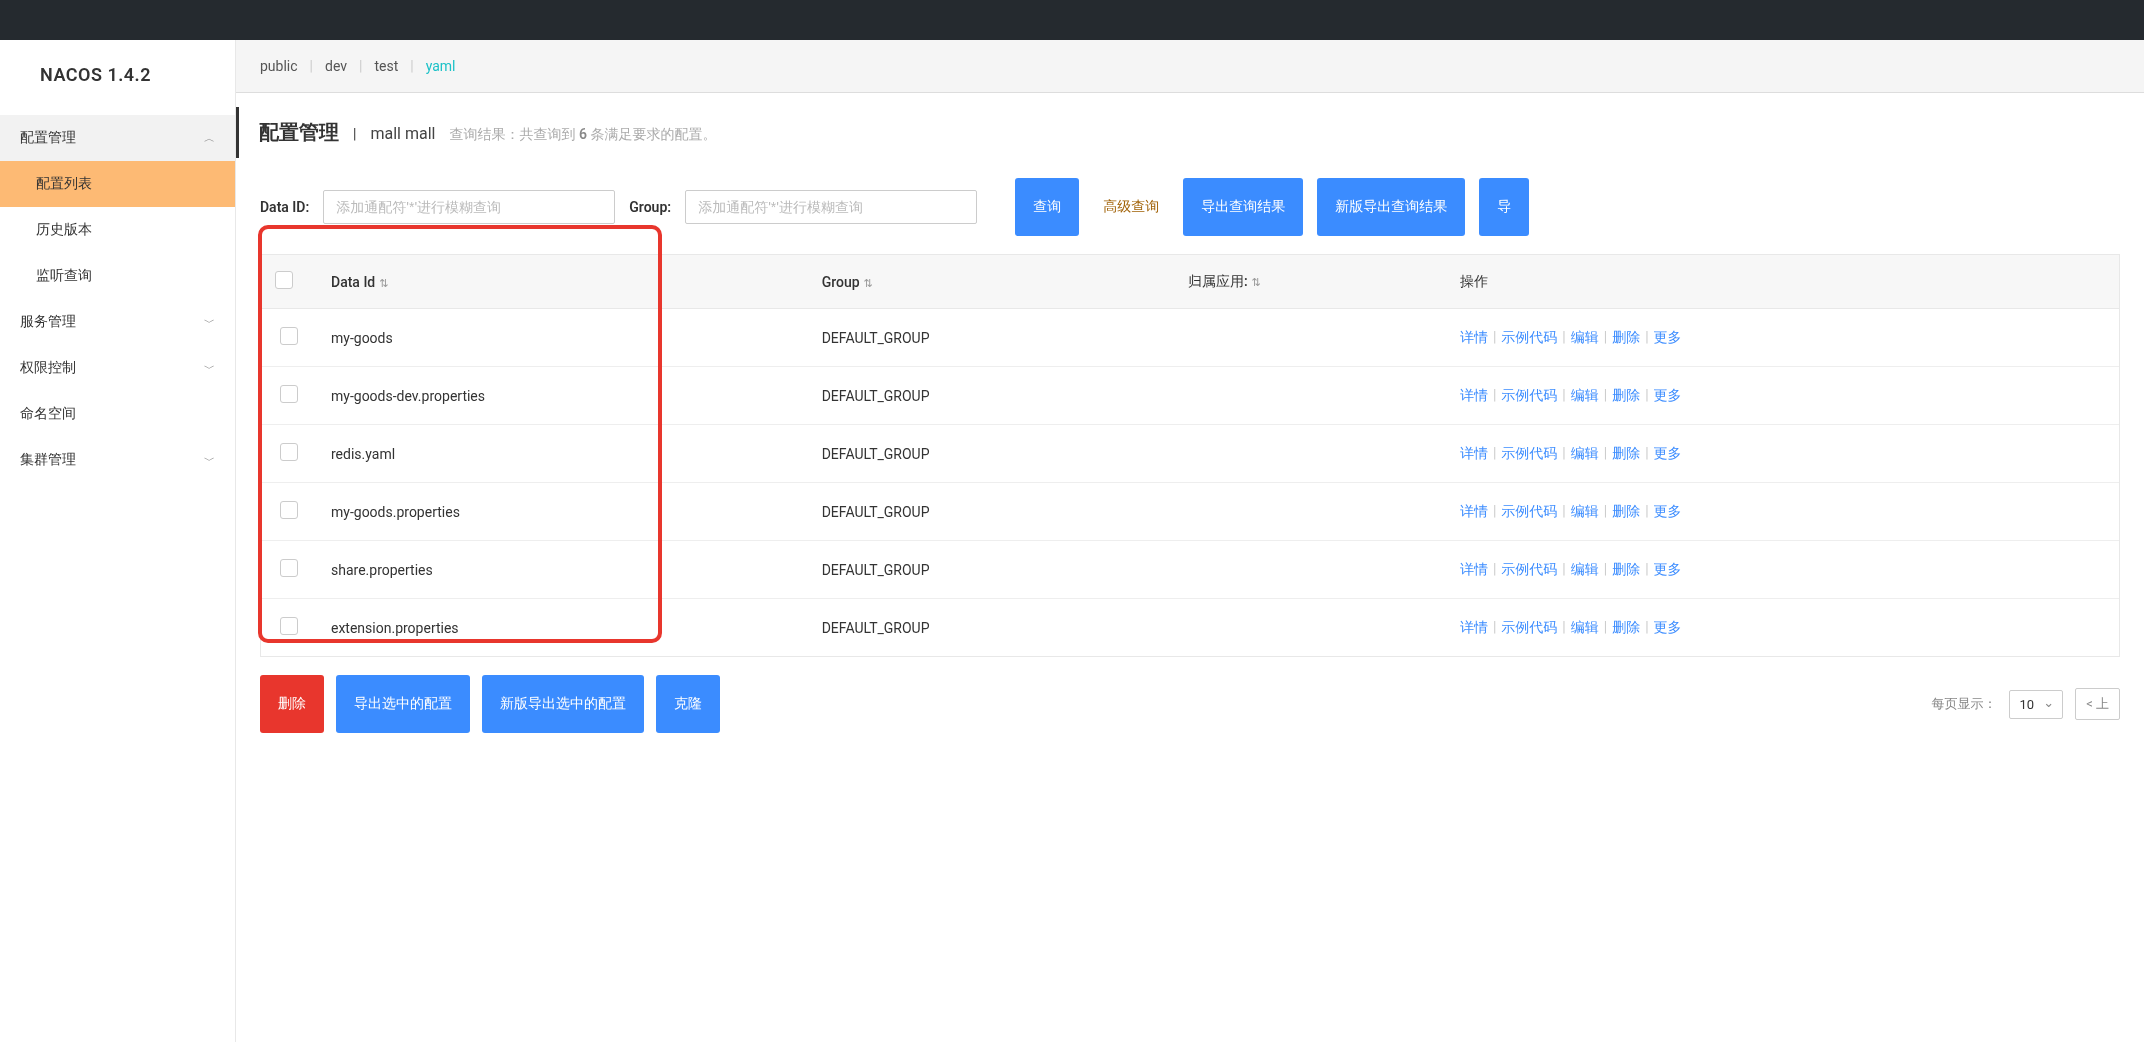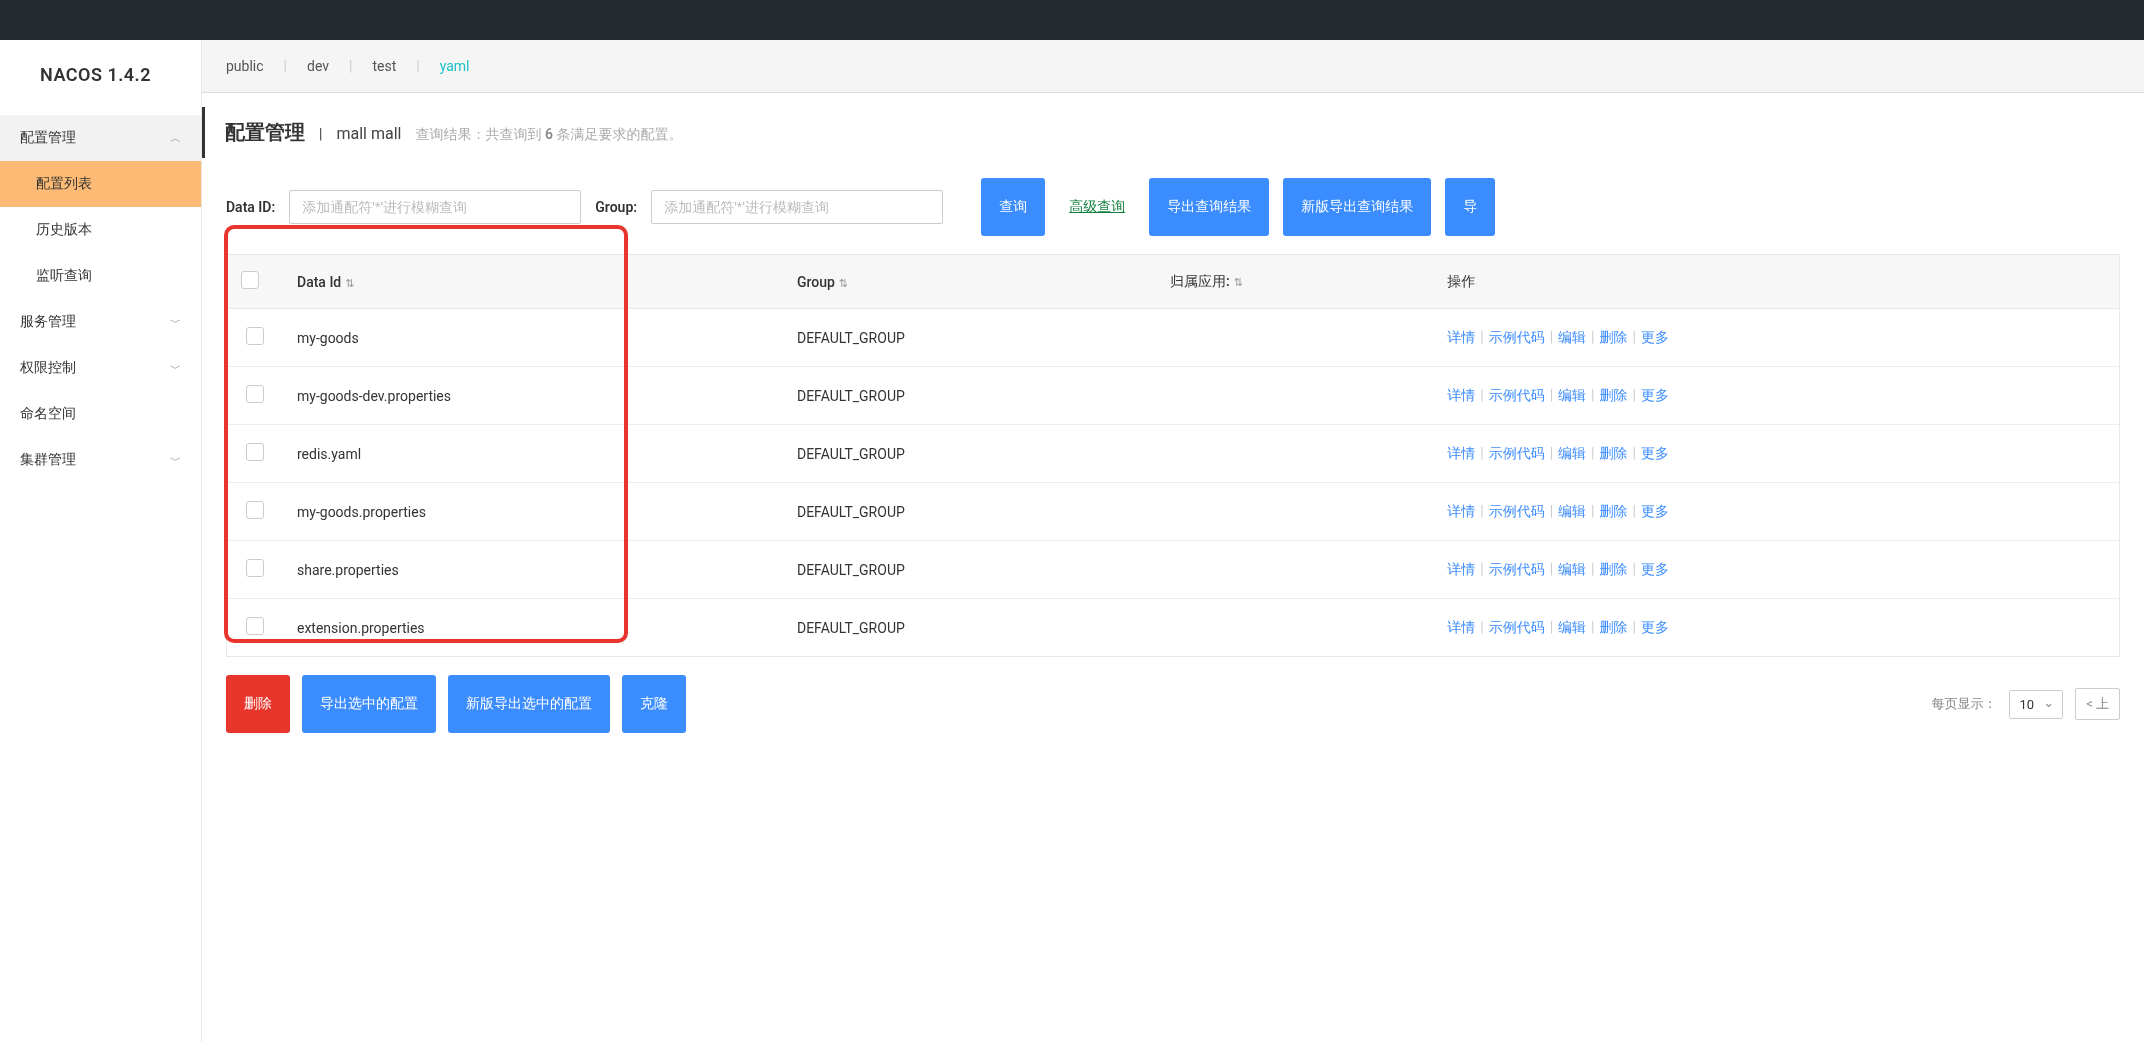--- a/index.html
+++ b/index.html
@@ -2,48 +2,48 @@
 <html><head>
 <meta charset="utf-8">
 <style>
 * { box-sizing: border-box; margin: 0; padding: 0; }
 body { font-family: -apple-system, BlinkMacSystemFont, "Segoe UI", Roboto, "Helvetica Neue", Arial, sans-serif; font-size: 14px; color: #333; background: #fff; }
 
 .topbar { height: 40px; background: #252a2f; }
 
 .layout { display: flex; height: calc(100vh - 40px); }
 
-.sidebar { width: 202px; background: #fff; border-right: 1px solid #e8e8e8; flex-shrink: 0; }
+.sidebar { width: 236px; background: #fff; border-right: 1px solid #e8e8e8; flex-shrink: 0; }
 .logo { padding: 24px 20px 30px 40px; font-size: 18px; font-weight: 600; color: #333; letter-spacing: 0.5px; }
 .menu-item { padding: 14px 20px; display: flex; justify-content: space-between; align-items: center; cursor: pointer; color: #333; font-size: 14px; }
 .menu-item.expanded { background: #f2f2f2; }
 .menu-item .chev { font-size: 11px; color: #888; }
 .submenu-item { padding: 14px 20px 14px 36px; cursor: pointer; color: #333; font-size: 14px; }
 .submenu-item.active { background: #fdba74; color: #333; font-weight: 500; }
 
 .main { flex: 1; background: #fff; overflow: hidden; display: flex; flex-direction: column; }
 
-.tabs-bar { background: #f5f5f5; border-bottom: 1px solid #ddd; padding: 18px 24px; display: flex; gap: 16px; align-items: flex-end; }
+.tabs-bar { background: #f5f5f5; border-bottom: 1px solid #ddd; padding: 18px 24px; display: flex; gap: 8px; align-items: flex-end; }
 .tab-item { color: #555; cursor: pointer; font-size: 14px; }
 .tab-item.active { color: #1bc1c7; }
 .tab-sep { color: #ccc; margin: 0 4px; }
 
 .page-header { border-left: 3px solid #333; padding: 12px 20px; margin: 14px 0; display: flex; align-items: baseline; gap: 14px; }
 .page-title { font-size: 20px; font-weight: 600; }
 .page-sub { font-size: 16px; color: #444; }
 .page-note { color: #aaa; font-size: 14px; }
 .page-note b { color: #888; font-weight: 600; }
 
 .search-row { display: flex; align-items: center; gap: 14px; padding: 6px 24px 18px 24px; flex-wrap: nowrap; }
 .search-label { font-weight: 600; color: #333; white-space: nowrap; }
 .search-input { border: 1px solid #ccc; border-radius: 2px; padding: 8px 12px; width: 292px; font-size: 14px; color: #333; }
 .search-input::placeholder { color: #bbb; }
 .btn { border: none; padding: 20px 18px; border-radius: 3px; font-size: 14px; cursor: pointer; white-space: nowrap; }
 .btn-primary { background: #3b8cff; color: #fff; }
-.btn-link { background: transparent; color: #15803d; padding: 8px 10px; text-decoration: underline; }
+.btn-link { background: transparent; color: #a16207; padding: 8px 10px; }
 .btn-danger { background: #e8362d; color: #fff; }
 .spacer-sm { width: 10px; }
 
 .table-wrap { margin: 0 24px; border: 1px solid #e8e8e8; }
 .table { width: 100%; border-collapse: collapse; }
 .table th { background: #f7f7f7; text-align: left; padding: 16px 14px; font-weight: 500; color: #333; border-bottom: 1px solid #e8e8e8; font-size: 14px; }
 .table td { padding: 18px 14px; border-bottom: 1px solid #eee; color: #333; font-size: 14px; }
 .table tr:last-child td { border-bottom: none; }
 .col-check { width: 56px; text-align: center; }
 .checkbox { width: 18px; height: 18px; border: 1px solid #ccc; border-radius: 3px; display: inline-block; cursor: pointer; background: #fff; }

